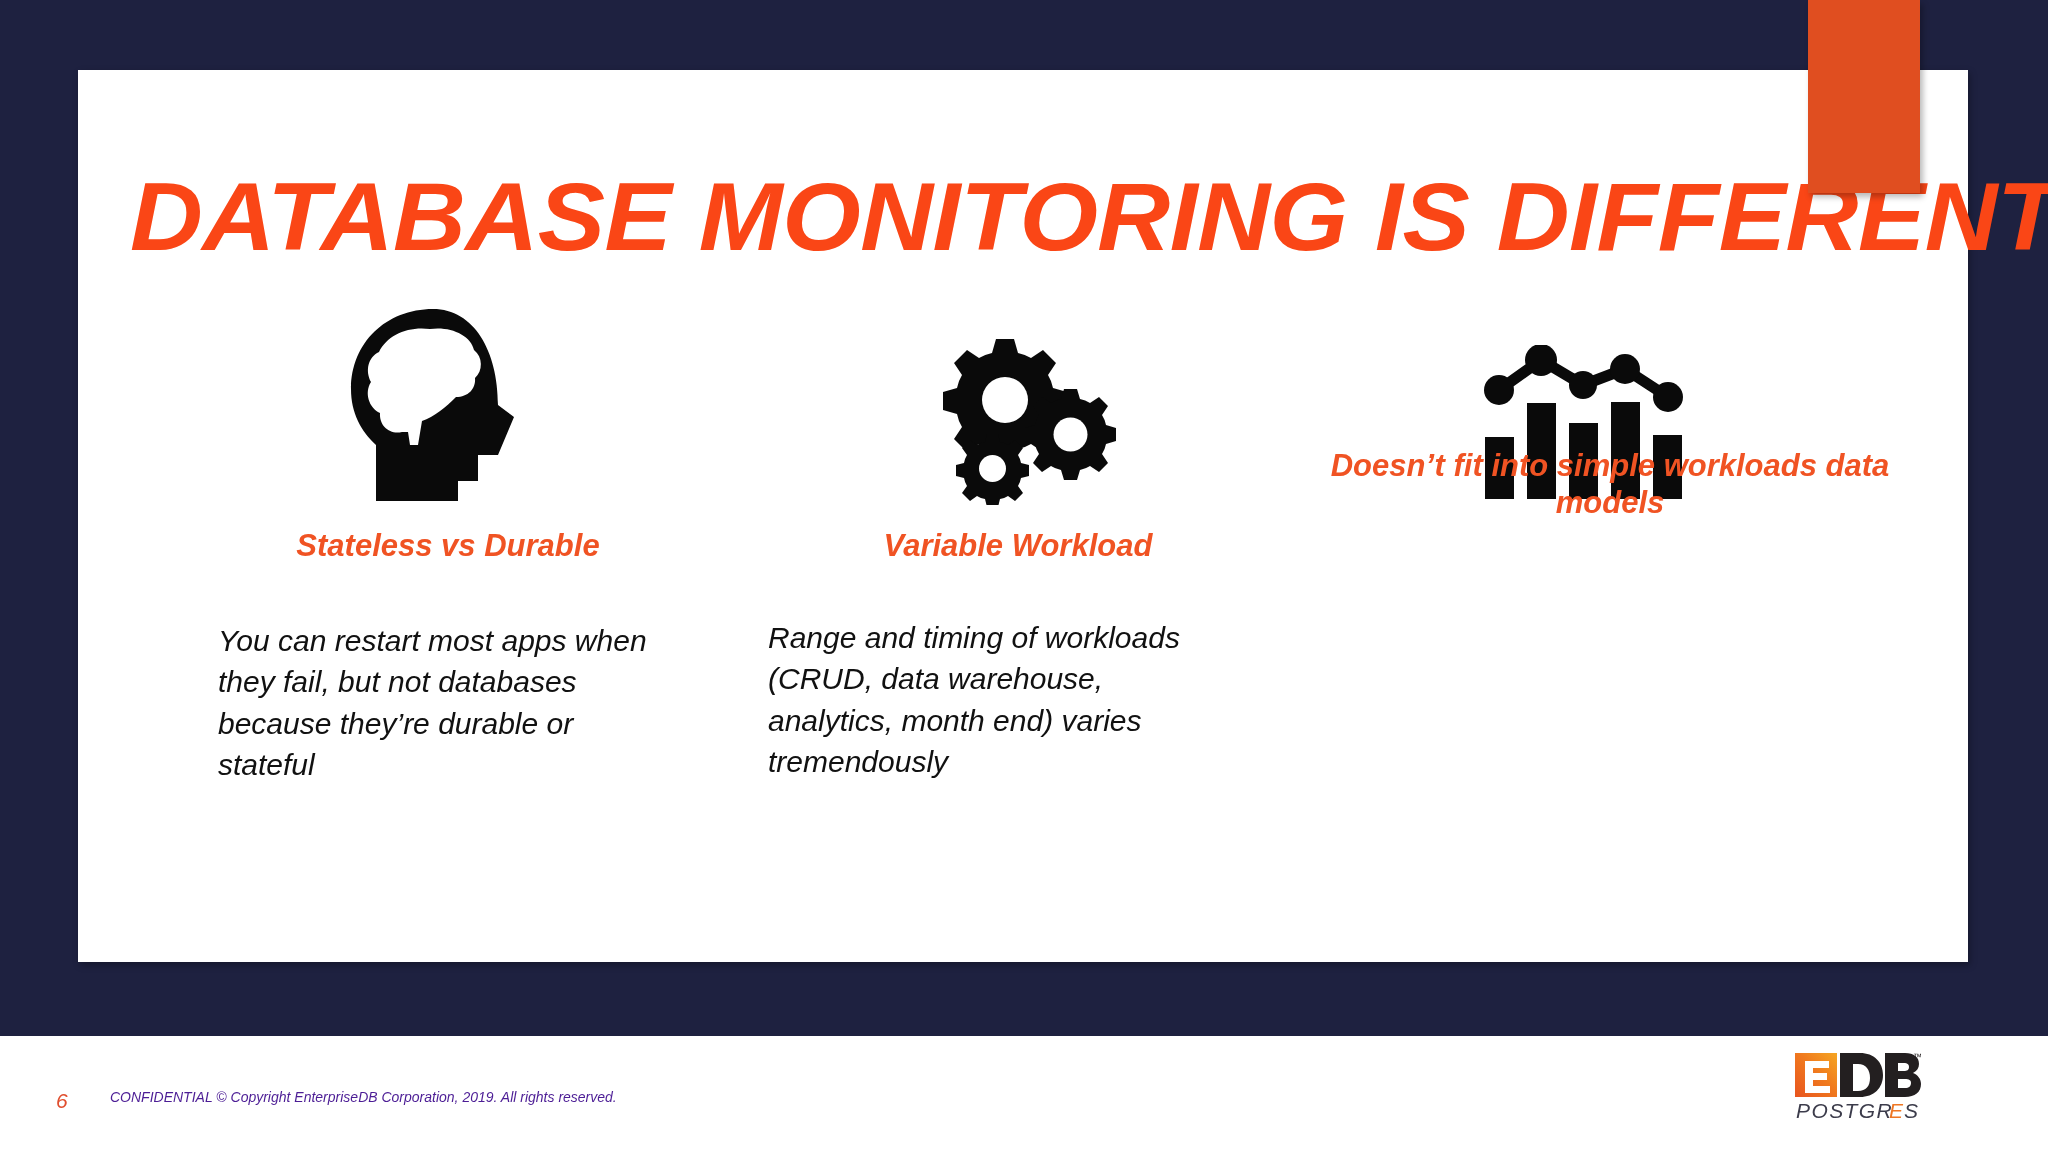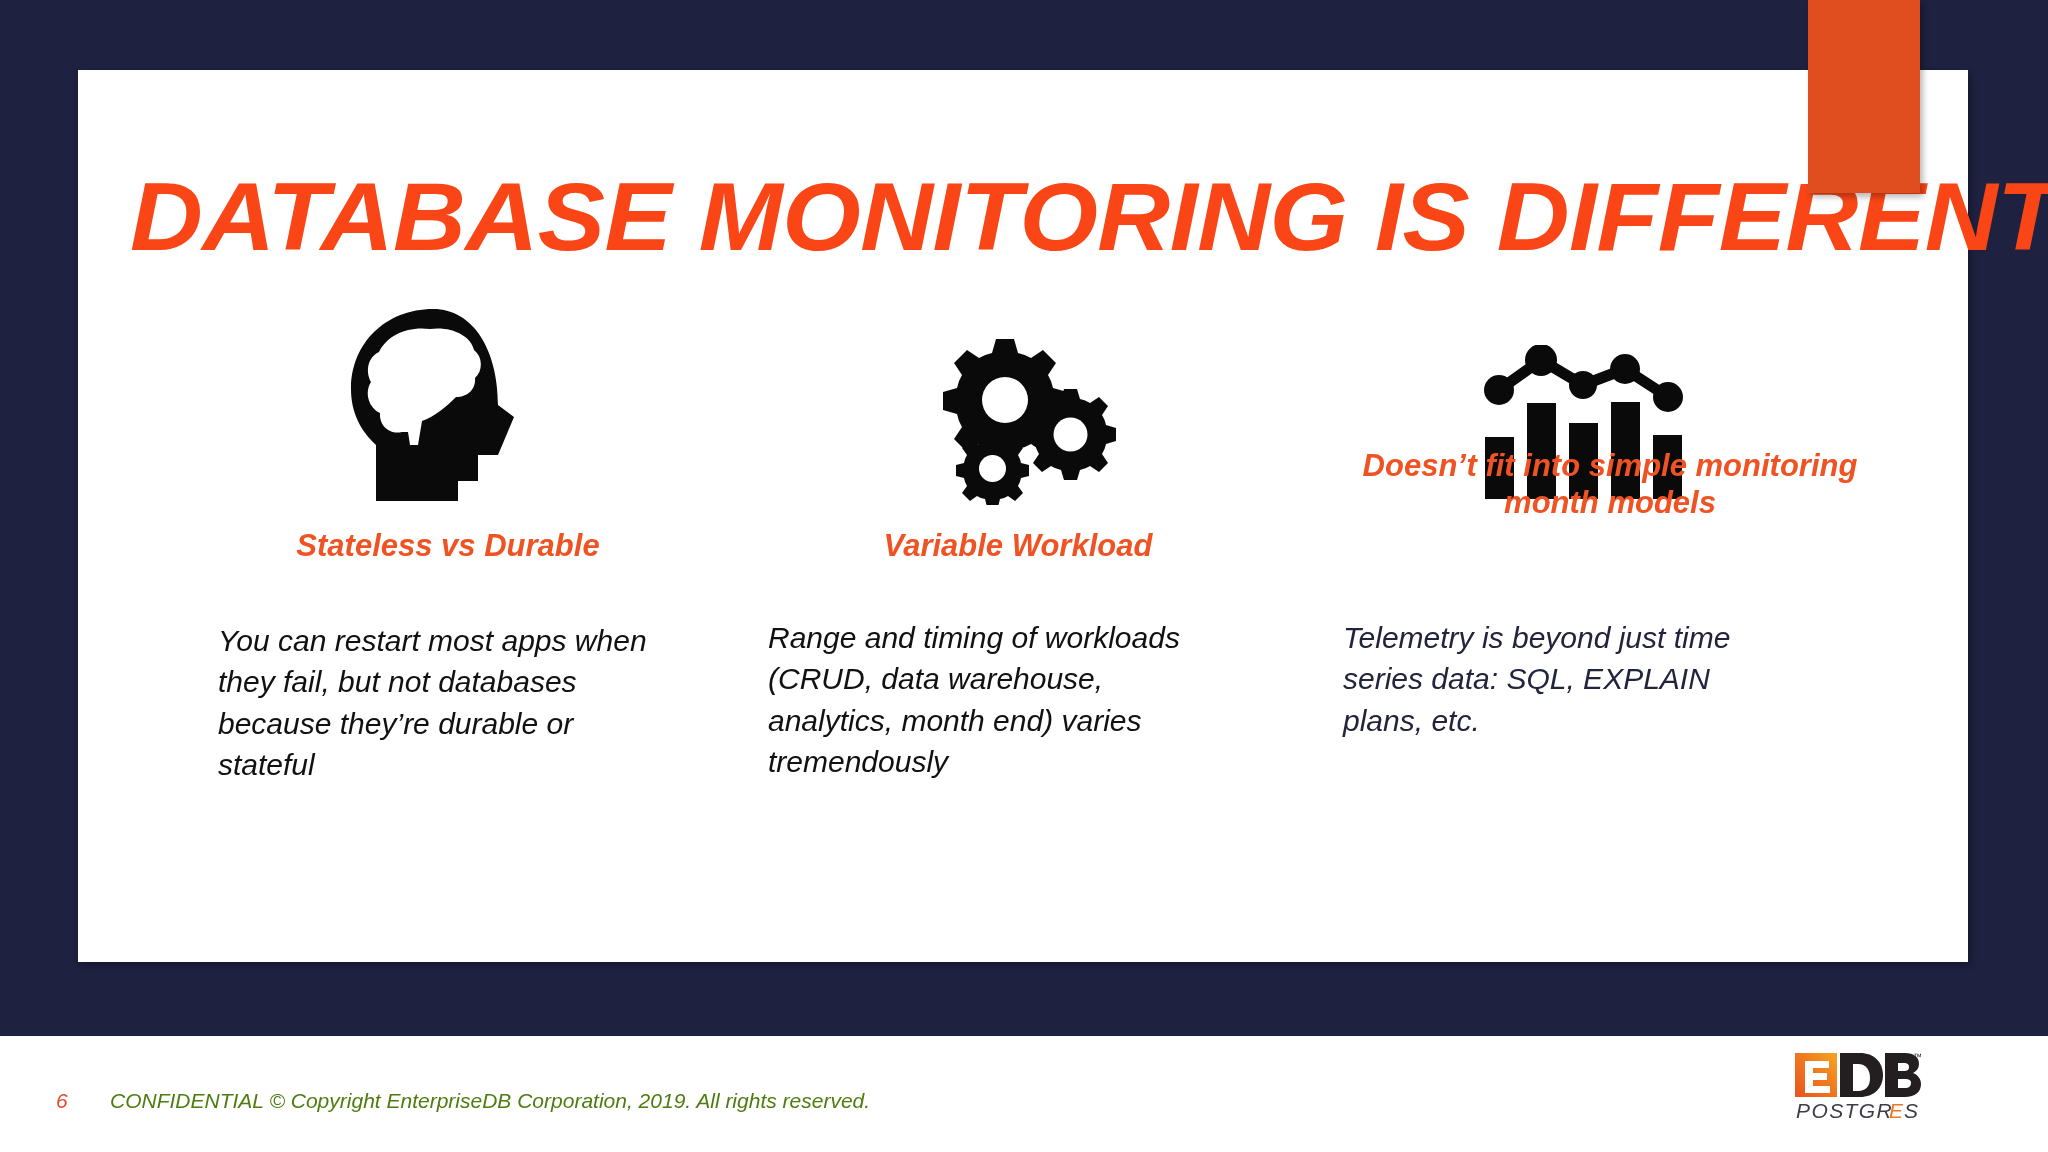--- a/index.html
+++ b/index.html
@@ -127,22 +127,22 @@
   }
   .col-0 .col-body { top: 330px; left: 50px; width: 430px; }
   .col-1 .col-body { top: 327px; left: 30px; width: 460px; }
   .col-2 .col-body { top: 327px; left: 15px; width: 440px; color: #22243C; }
 
   
   .footer-text {
     position: absolute;
     top: 1089px;
     left: 110px;
-    font-size: 21px;
-    color: #4d7c0f;
+    font-size: 14px;
+    color: #4c1d95;
     z-index: 5;
     white-space: nowrap;
   }
   .page-number {
     position: absolute;
     top: 1089px;
     left: 56px;
     font-size: 21px;
     color: #E04E2E;
     z-index: 5;
@@ -234,22 +234,21 @@
             <rect x="180" y="90" width="29" height="64"></rect>
             <polyline points="26,45 68,15 110,40 152,24 195,52" fill="none" stroke="#0A0A0A" stroke-width="11" stroke-linecap="round" stroke-linejoin="round"></polyline>
             <circle cx="26" cy="45" r="15"></circle>
             <circle cx="68" cy="15" r="16"></circle>
             <circle cx="110" cy="40" r="14"></circle>
             <circle cx="152" cy="24" r="15"></circle>
             <circle cx="195" cy="52" r="15"></circle>
           </g>
         </svg>
       </div>
-      <div class="col-head">Doesn’t fit into simple monitoring month models</div>
-      <div class="col-body">Telemetry is beyond just time series data: SQL, EXPLAIN plans, etc.</div>
+      <div class="col-head">Doesn’t fit into simple workloads data models</div>
     </div>
 
   </div>
 
   <div class="page-number">6</div>
   <div class="footer-text">CONFIDENTIAL © Copyright EnterpriseDB Corporation, 2019. All rights reserved.</div>
 
   <div class="logo">
     <svg width="130" height="76" viewBox="0 0 130 76" aria-hidden="true">
       <defs>

